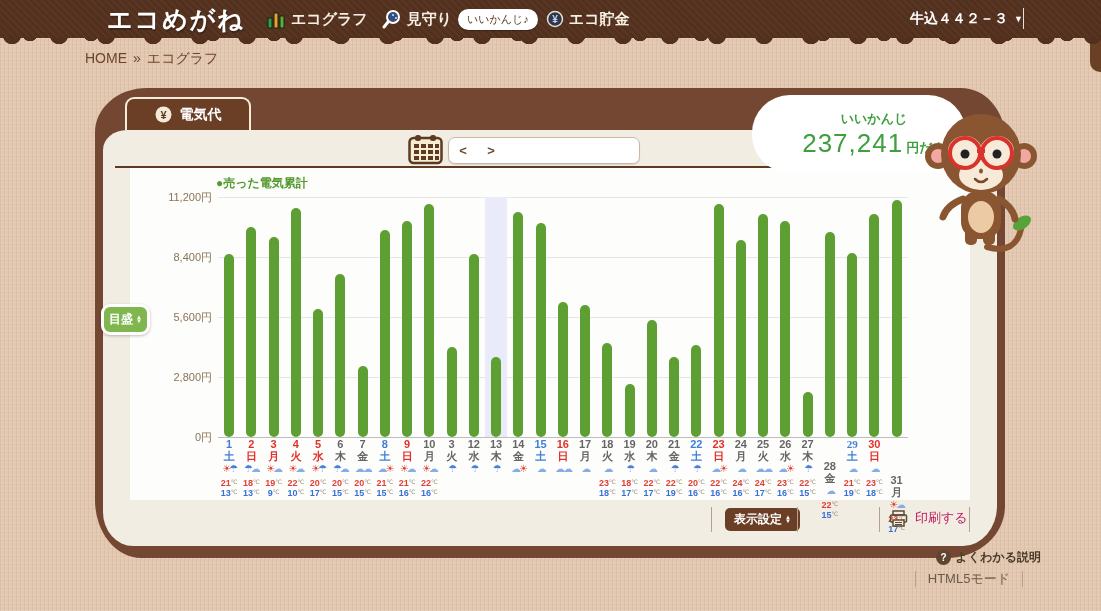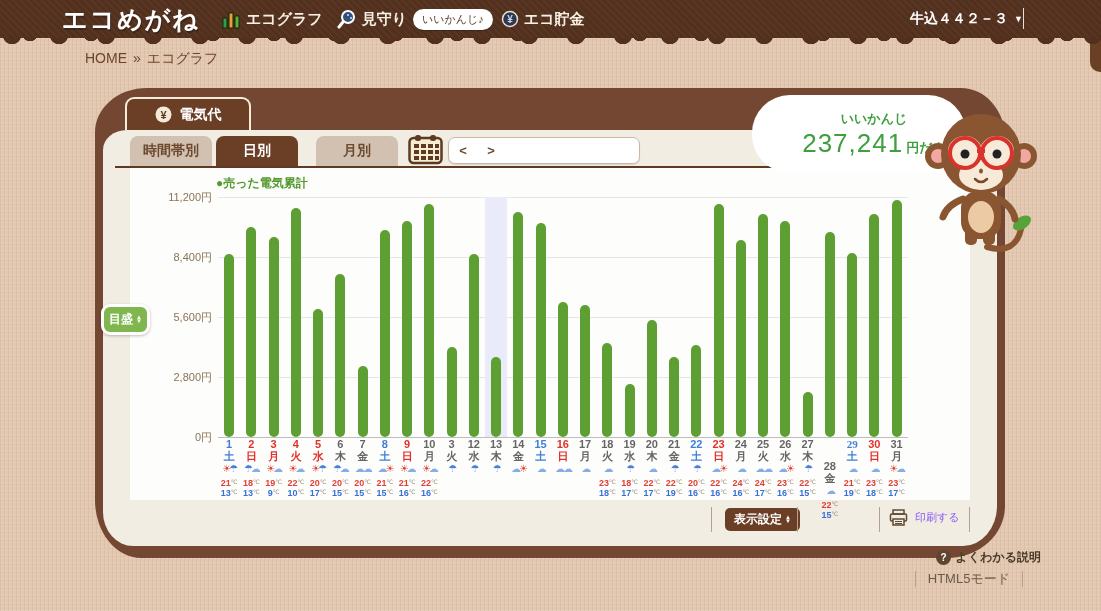--- a/index.html
+++ b/index.html
@@ -6,21 +6,21 @@
   body { font-family:"Liberation Sans","DejaVu Sans",sans-serif; }
   .page { position:relative; width:1101px; height:611px; overflow:hidden;
     background-color:#e3c8b1;
     background-image:
       repeating-linear-gradient(0deg, rgba(255,255,255,.10) 0 1px, transparent 1px 4px),
       repeating-linear-gradient(90deg, rgba(150,100,65,.10) 0 1px, transparent 1px 4px);
   }
   
   .header { position:absolute; left:0; top:0; width:1101px; height:38px; background:#53301d;
     background-image:repeating-linear-gradient(45deg, rgba(255,255,255,.03) 0 2px, transparent 2px 5px);
-    display:flex; align-items:center; padding:0 20px 0 62px; z-index:30; }
+    display:flex; align-items:center; padding:0 20px 0 107px; z-index:30; }
   .header:after { content:''; position:absolute; top:100%; left:0; right:0; height:9px;
     background:
       radial-gradient(circle at 12px -3px, #53301d 9px, transparent 9.5px),
       radial-gradient(circle at 30px -5px, #53301d 8px, transparent 8.5px);
     background-size:47px 14px, 61px 14px; background-repeat:repeat-x; }
   .logo { color:#fff; font-size:25px; font-weight:bold; letter-spacing:2px; text-shadow:1px 2px 0 rgba(0,0,0,.25); }
   .nav { display:flex; align-items:center; margin-left:22px; }
   .nav-item { display:flex; align-items:center; color:#f7efe3; font-size:15px; font-weight:bold; margin-right:14px; cursor:pointer; }
   .nav-item .ic { margin-right:5px; display:inline-flex; }
   .nav-badge { background:#fff; color:#5a3a20; border-radius:11px; font-size:11px; font-weight:normal;
@@ -87,21 +87,21 @@
   
   .scale-btn { position:absolute; left:101px; top:304px; width:49px; height:31px; background:#7fb74e;
     border:3px solid #fff; border-radius:9px; color:#fff; font-size:12px; font-weight:bold;
     display:flex; align-items:center; justify-content:center; box-shadow:0 1px 3px rgba(0,0,0,.25); z-index:25; cursor:pointer; }
   .updown { display:inline-flex; flex-direction:column; line-height:.55; font-size:6px; margin-left:3px; }
   
   .ctrl-row { position:absolute; left:0; top:376px; width:894px; height:28px; }
   .vline { position:absolute; top:1px; width:1px; height:25px; background:#b3a291; }
   .btn-display { position:absolute; left:622px; top:2px; height:23px; padding:0 9px; background:#6b3e26; color:#fff;
     font-size:12px; font-weight:bold; border-radius:5px; display:flex; align-items:center; cursor:pointer; }
-  .btn-print { position:absolute; left:786px; top:3px; display:flex; align-items:center; color:#8b5cf6; font-size:11px; cursor:pointer; }
+  .btn-print { position:absolute; left:786px; top:3px; display:flex; align-items:center; color:#be185d; font-size:13px; cursor:pointer; }
   .btn-print .pic { margin-right:7px; display:inline-flex; }
   
   .bubble { position:absolute; left:752px; top:95px; width:214px; height:78px; background:#fff;
     border-radius:38px; z-index:31; display:flex; flex-direction:column; justify-content:center; align-items:center; padding-left:30px; }
   .bubble .b1 { color:#3f9f3f; font-size:13px; font-weight:bold; }
   .bubble .b2 { color:#3f9f3f; font-size:13px; font-weight:bold; }
   .bubble .amount { font-size:26px; letter-spacing:1px; margin-right:3px; font-weight:normal; }
   .monkey { position:absolute; left:925px; top:99px; z-index:32; }
   
   .pfoot { position:absolute; right:60px; top:549px; display:flex; align-items:center; font-size:12px; color:#4a3a2a; font-weight:bold; z-index:8; }
@@ -168,25 +168,20 @@
           <svg width="17" height="17" viewBox="0 0 17 17">
               <circle cx="8.5" cy="8.5" r="8" fill="#f3ead8"></circle>
               <text x="8.5" y="12.5" font-size="11" font-weight="bold" fill="#5f3a22" text-anchor="middle">¥</text>
             </svg>
         </span>
         <span>電気代</span>
       </div>
     </div>
 
     <div class="cream">
-      <div class="subtabs">
-        <div class="subtab inactive">時間帯別</div>
-        <div class="subtab active">日別</div>
-        <div class="subtab inactive gap">月別</div>
-      </div>
       <div class="cal-btn">
         <svg width="35" height="31" viewBox="0 0 35 31">
             <rect x="1.5" y="4" width="32" height="25" rx="4" fill="#f6edd3" stroke="#5f3a22" stroke-width="2.5"></rect>
             <rect x="7" y="1" width="6" height="6" rx="2.5" fill="#5f3a22"></rect>
             <rect x="22" y="1" width="6" height="6" rx="2.5" fill="#5f3a22"></rect>
             <g fill="#5f3a22">
               <rect x="6" y="10" width="5" height="4"></rect>
               <rect x="13" y="10" width="5" height="4"></rect>
               <rect x="20" y="10" width="5" height="4"></rect>
               <rect x="27" y="10" width="4" height="4"></rect>
@@ -521,21 +516,21 @@
               <div class="tl">19<span class="deg">℃</span></div>
             </div>
             <div class="acol">
               <div class="dnum" style="color: rgb(224, 50, 42);">30</div>
               <div class="dwk" style="color: rgb(224, 50, 42);">日</div>
               <div class="wx"><span class="cloud">☁</span></div>
               <div class="th">23<span class="deg">℃</span></div>
               <div class="tl">18<span class="deg">℃</span></div>
             </div>
             <div class="acol">
-              <div class="dnum" style="color: rgb(102, 102, 102);">31</div>
+              <div class="dnum" style="color: rgb(102, 102, 102); margin-top: 36px;">31</div>
               <div class="dwk" style="color: rgb(102, 102, 102);">月</div>
               <div class="wx"><span class="sun">☀</span><span class="cloud">☁</span></div>
               <div class="th">23<span class="deg">℃</span></div>
               <div class="tl">17<span class="deg">℃</span></div>
             </div>
           </div>
       </div>
 
       <div class="ctrl-row">
         <div class="vline" style="left:608px"></div>

